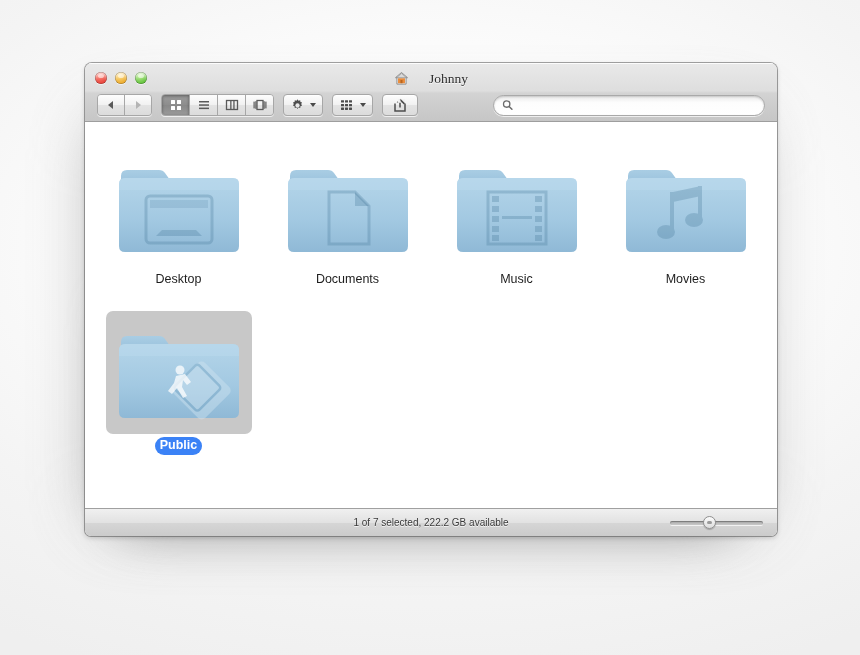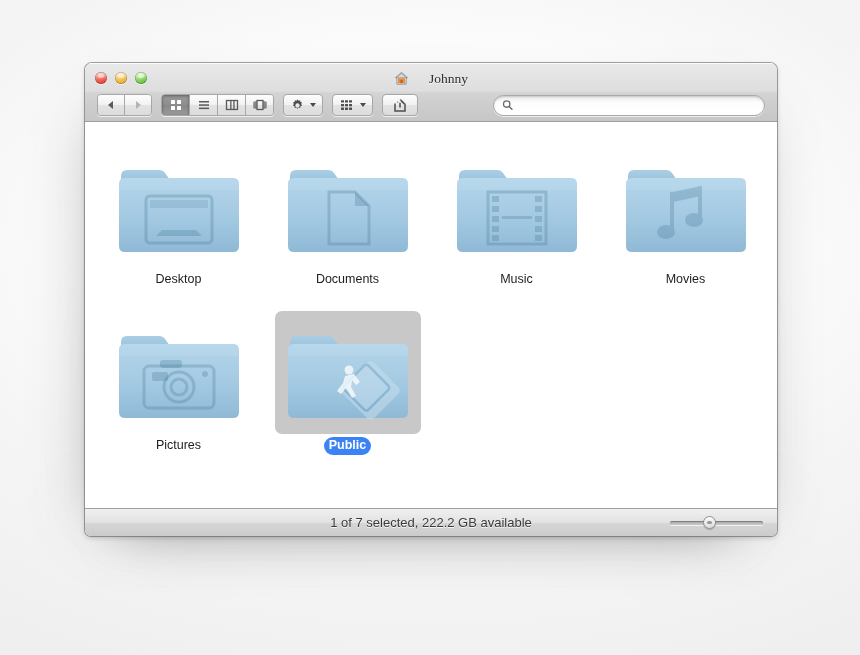--- a/index.html
+++ b/index.html
@@ -245,21 +245,21 @@
     flex: 0 0 27px;
     height: 27px;
     position: relative;
     background: linear-gradient(to bottom, #f0f0f0 0%, #e2e2e2 50%, #d6d6d6 51%, #cbcbcb 100%);
     border-top: 1px solid #a0a0a0;
     display: flex;
     align-items: center;
     justify-content: center;
   }
   .status-text {
-    font-size: 13px;
+    font-size: 10px;
     color: #3a3a3a;
     text-shadow: 0 1px 0 rgba(255,255,255,.8);
   }
   .slider {
     position: absolute;
     right: 14px;
     top: 50%;
     transform: translateY(-50%);
     width: 93px;
     height: 14px;
@@ -506,40 +506,20 @@
               <rect x="47" y="38" width="4" height="38"></rect>
               <rect x="75" y="32" width="4" height="32"></rect>
               <ellipse cx="43" cy="78" rx="9" ry="7"></ellipse>
               <ellipse cx="71" cy="66" rx="9" ry="7"></ellipse>
             </g>
           </svg>
         </div>
         <div class="label">Movies</div>
       </div>
 
-      <div class="cell">
-        <div class="icon-wrap">
-          <svg width="126" height="106" viewBox="0 0 126 106">
-            <path d="M5 22 q0-6 6-6 h32 q4 0 6 3 l5 7 h4 v10 h-53 z" fill="url(#ftab)"></path>
-            <path d="M3 30 q0-6 6-6 h108 q6 0 6 6 v62 q0 6-6 6 h-108 q-6 0-6-6 z" fill="url(#fbody)"></path>
-            <path d="M3 30 q0-6 6-6 h108 q6 0 6 6 v6 h-120 z" fill="#b9d9ec" opacity=".55"></path>
-            <g opacity=".3" stroke="#4a7c9c" fill="none" stroke-width="3">
-              <rect x="28" y="46" width="70" height="42" rx="5"></rect>
-              <circle cx="63" cy="67" r="15"></circle>
-              <circle cx="63" cy="67" r="8"></circle>
-            </g>
-            <g opacity=".3" fill="#4a7c9c">
-              <rect x="36" y="52" width="16" height="9" rx="2"></rect>
-              <rect x="44" y="40" width="22" height="8" rx="3"></rect>
-              <circle cx="89" cy="54" r="3"></circle>
-            </g>
-          </svg>
-        </div>
-        <div class="label">Pictures</div>
-      </div>
 
       <div class="cell selected">
         <div class="icon-wrap">
           <svg width="126" height="106" viewBox="0 0 126 106">
             <path d="M5 22 q0-6 6-6 h32 q4 0 6 3 l5 7 h4 v10 h-53 z" fill="url(#ftab)"></path>
             <path d="M3 30 q0-6 6-6 h108 q6 0 6 6 v62 q0 6-6 6 h-108 q-6 0-6-6 z" fill="url(#fbody)"></path>
             <path d="M3 30 q0-6 6-6 h108 q6 0 6 6 v6 h-120 z" fill="#b9d9ec" opacity=".55"></path>
             <g opacity=".45">
               <rect x="63" y="30" width="44" height="44" rx="5" transform="rotate(45 63 62)" fill="#cfe4f1"></rect>
               <rect x="63" y="36" width="34" height="34" rx="3" transform="rotate(45 63 62)" fill="none" stroke="#7aa8c6" stroke-width="2.5"></rect>

